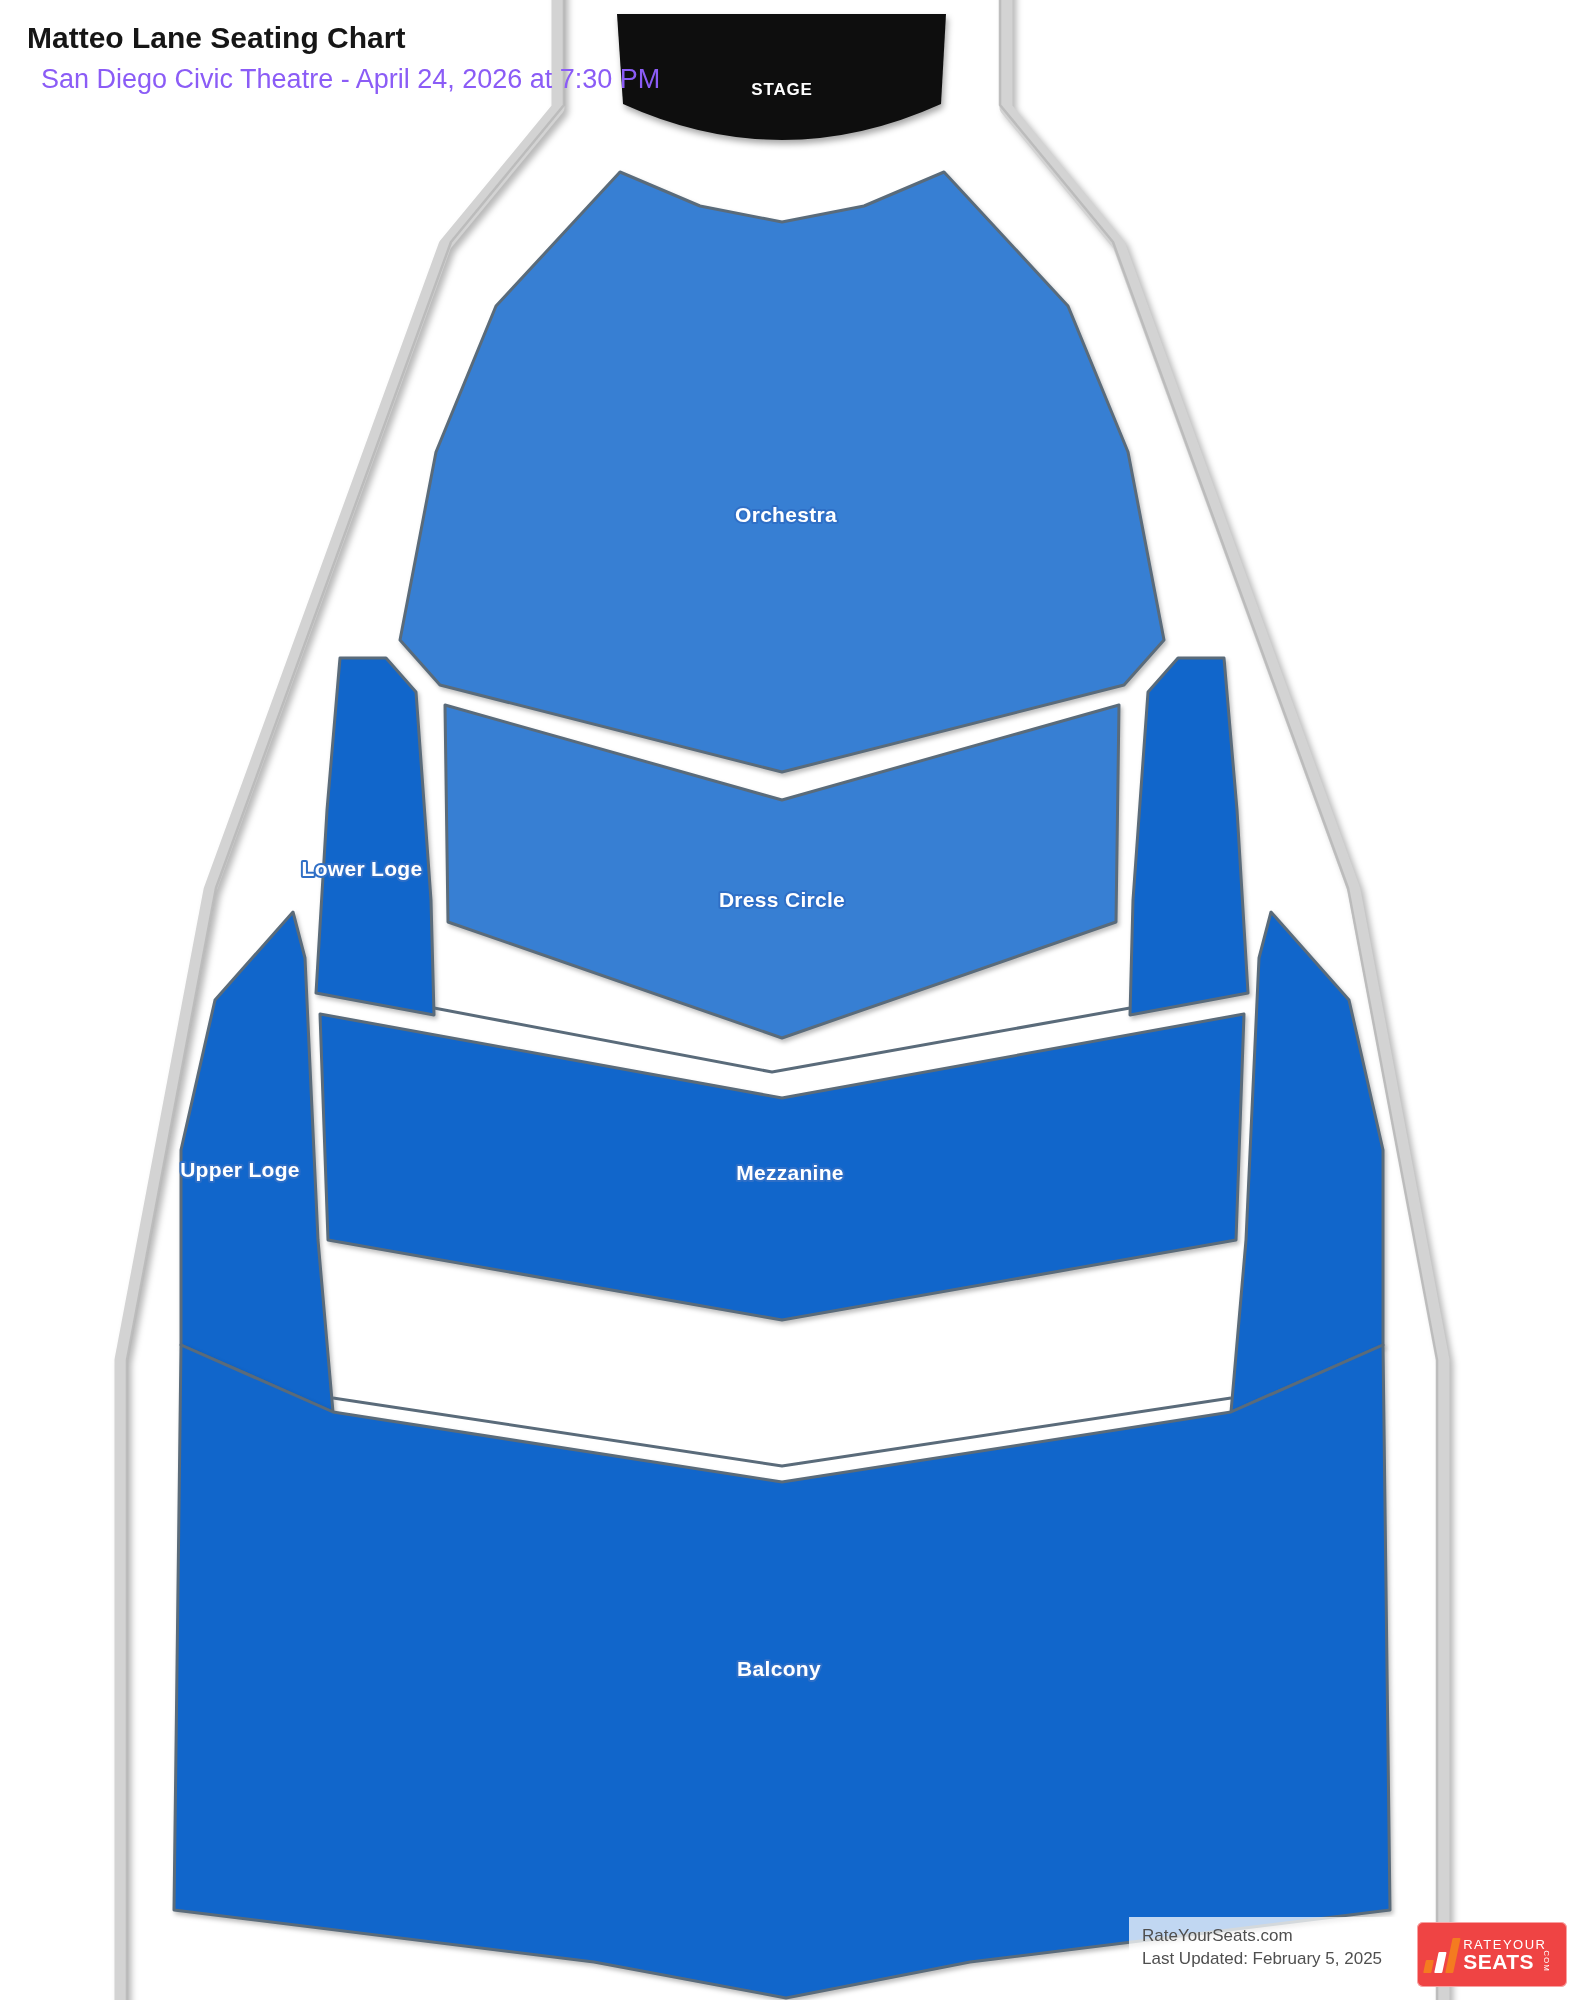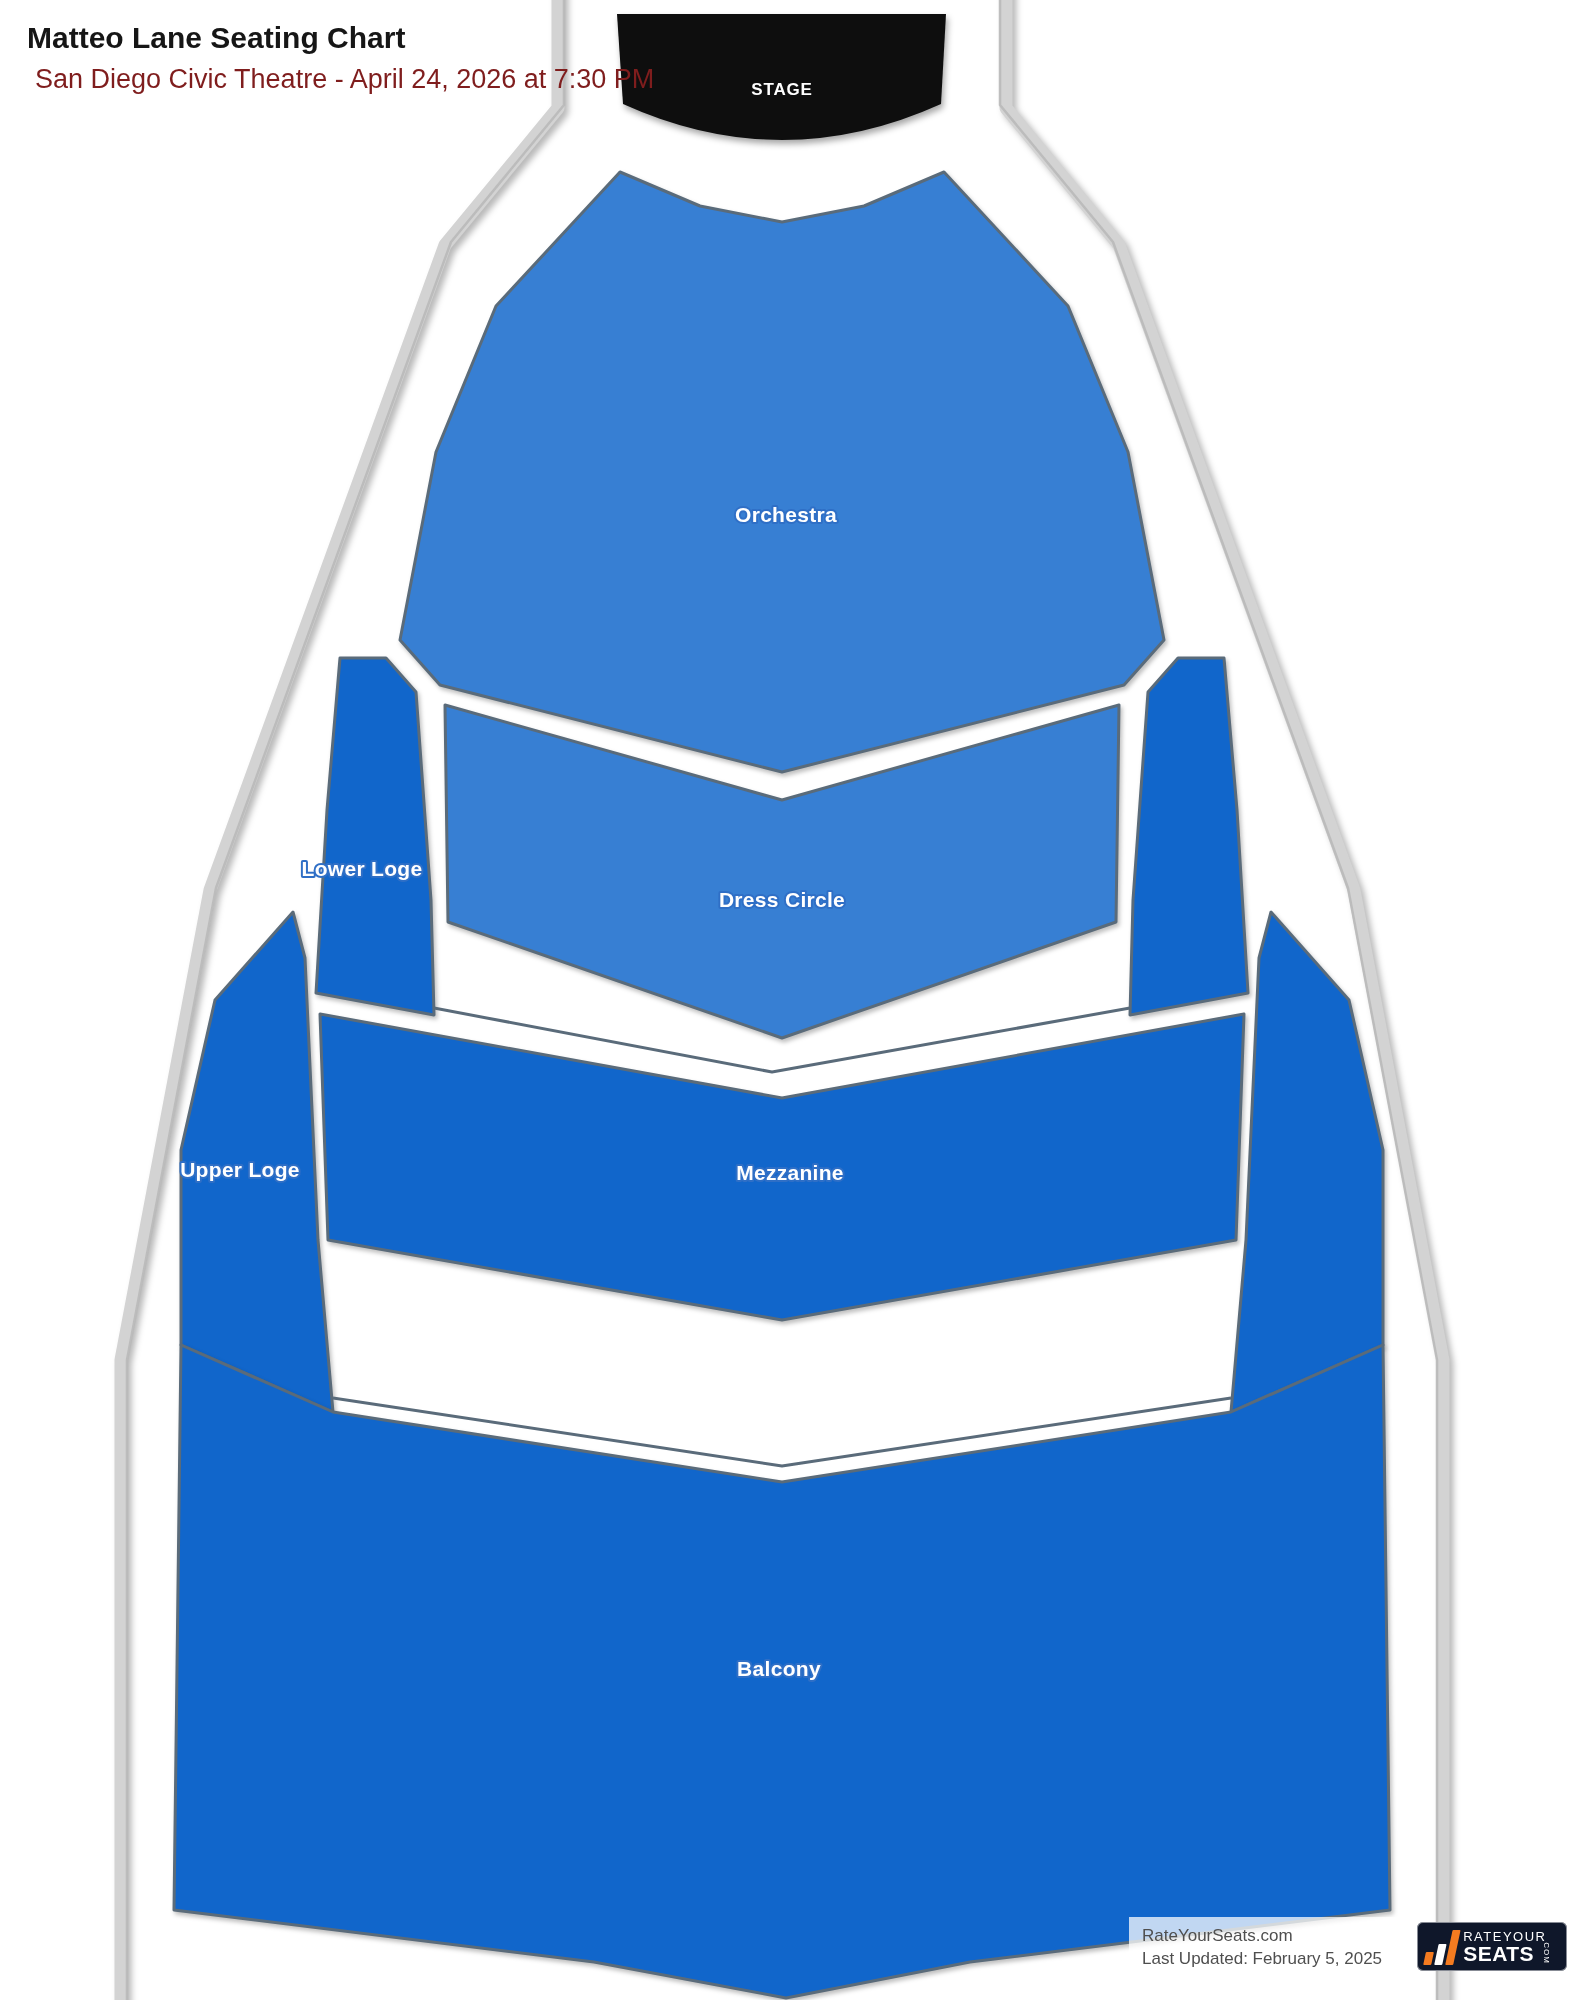--- a/index.html
+++ b/index.html
@@ -3,42 +3,42 @@
 <meta charset="utf-8">
 <style>
   html,body{margin:0;padding:0;background:#ffffff;}
   #screen{
     position:relative;width:1580px;height:2000px;background:#ffffff;
     overflow:hidden;font-family:"Liberation Sans", sans-serif;
   }
   
   #header{position:absolute;left:27px;top:20px;z-index:5;}
   #page-title{font-size:30px;font-weight:bold;color:#161616;line-height:1.2;margin:0;}
-  #page-subtitle{font-size:27px;font-weight:400;color:#7f1d1d;line-height:1.3;margin:6px 0 0 8px;}
+  #page-subtitle{font-size:27px;font-weight:400;color:#8b5cf6;line-height:1.3;margin:6px 0 0 14px;}
   
   #seatmap{position:absolute;left:0;top:0;width:1580px;height:2000px;}
   .wall{fill:none;stroke:#d3d3d3;stroke-width:13;stroke-linejoin:round;stroke-linecap:round;
         filter:drop-shadow(4px 4px 3px rgba(0,0,0,0.28));}
   .wall-inner{fill:none;stroke:#b7b7b7;stroke-width:2.5;stroke-linejoin:round;opacity:.85;}
   .section{stroke:#5a6b7a;stroke-width:3;stroke-linejoin:round;
            filter:drop-shadow(2px 3px 2px rgba(0,0,0,0.25));cursor:pointer;}
   .rail{fill:none;stroke:#5a6b7a;stroke-width:3;stroke-linejoin:round;}
   .stage-shape{fill:#0e0e0e;filter:drop-shadow(2px 4px 3px rgba(0,0,0,0.35));}
   .map-label{fill:#ffffff;font-family:"Liberation Sans",sans-serif;font-weight:bold;
              text-anchor:middle;paint-order:stroke;stroke:#2f6fc6;stroke-width:4px;
              stroke-linejoin:round;letter-spacing:.3px;}
   .stage-label{fill:#ffffff;font-family:"Liberation Sans",sans-serif;font-weight:bold;
                text-anchor:middle;letter-spacing:.8px;stroke:none;}
   
   #watermark{position:absolute;left:1129px;top:1917px;width:274px;height:64px;
              background:rgba(255,255,255,0.74);z-index:6;padding:7px 0 0 13px;
              box-sizing:border-box;}
   .wm-line{font-size:17px;color:#4f4f4f;line-height:1.38;white-space:nowrap;}
   
-  #logo{position:absolute;left:1417px;top:1922px;width:150px;height:49px;background:#0f172a;
+  #logo{position:absolute;left:1417px;top:1922px;width:150px;height:65px;background:#ef4444;
         border-radius:6px;z-index:7;display:flex;align-items:center;justify-content:center;
         gap:6px;box-shadow:0 0 0 1px rgba(255,255,255,.5) inset;}
   #logo-bars{display:flex;align-items:flex-end;gap:3px;transform:skewX(-12deg);height:36px;}
   #logo-bars .bar{width:8px;border-radius:1px;}
   .bar.b1{height:13px;background:#f47b20;}
   .bar.b2{height:21px;background:#ffffff;}
   .bar.b3{height:35px;background:#f47b20;}
   #logo-text{display:flex;flex-direction:column;line-height:1;}
   #logo-top{color:#ffffff;font-size:13px;letter-spacing:1.5px;font-weight:400;}
   #logo-bottom-row{display:flex;align-items:center;}

